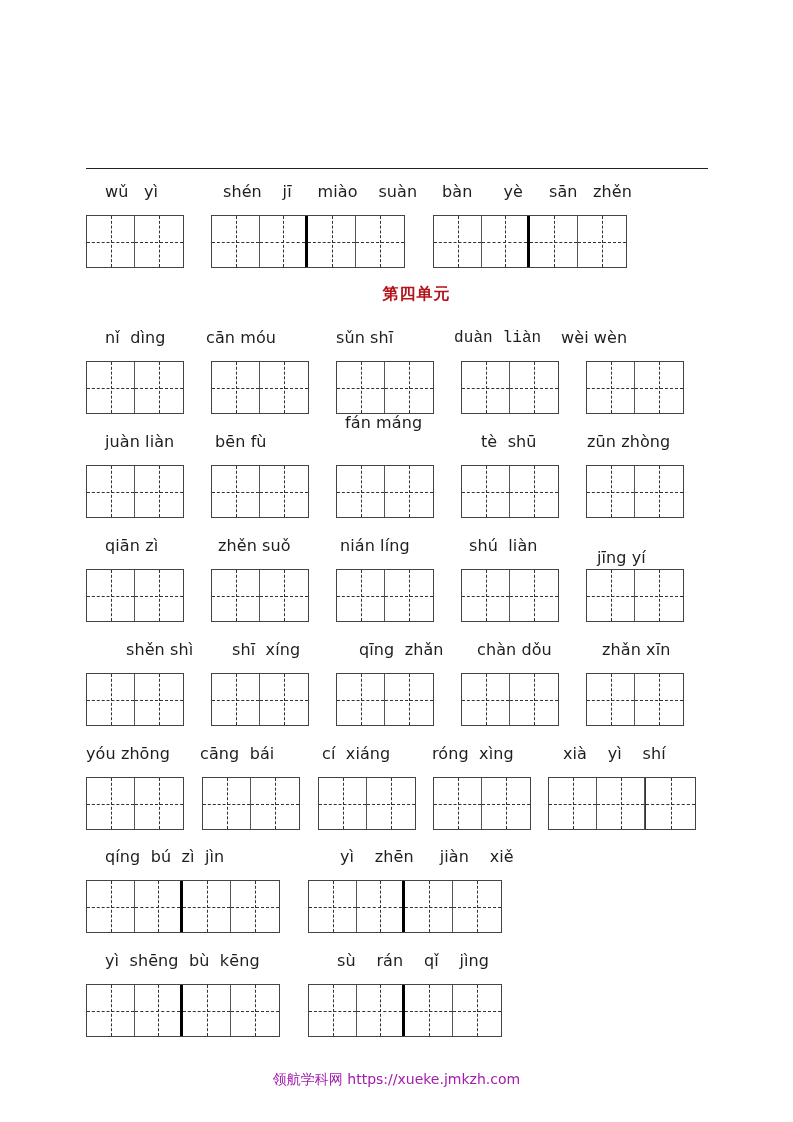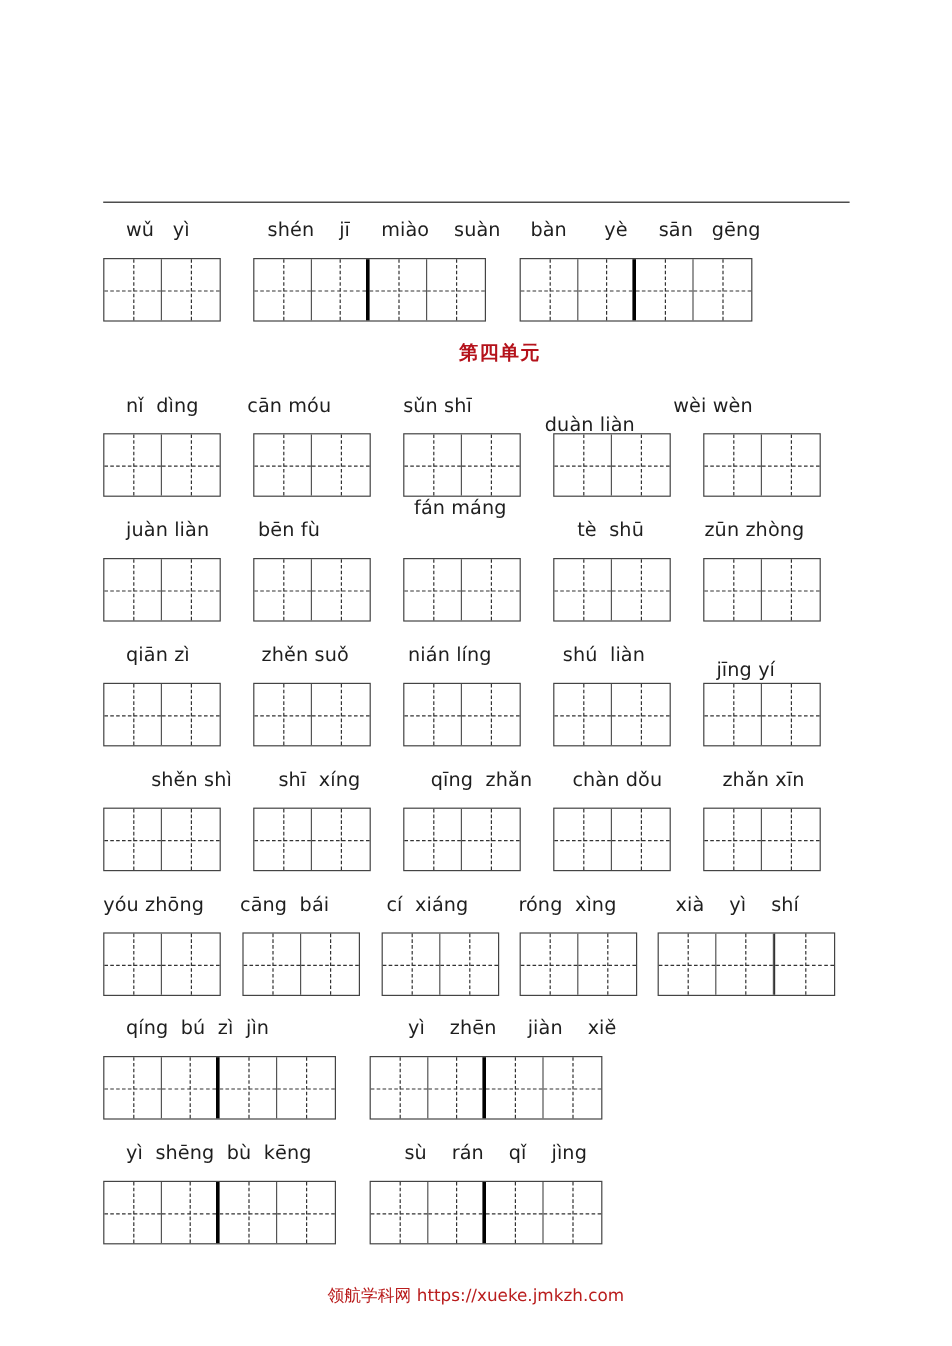--- a/index.html
+++ b/index.html
@@ -15,21 +15,21 @@
             border-right: 1.2px solid #555; }
     .cell:last-child { border-right: none; }
     .cell.word-break { border-right: 3px solid #000; }
     .cell::before { content: ""; position: absolute; left: 0; right: 0; top: 50%;
                     border-top: 1.2px dashed #333; }
     .cell::after { content: ""; position: absolute; top: 0; bottom: 0; left: 50%;
                    border-left: 1.2px dashed #333; }
     .unit-title { position: absolute; left: 0; width: 793px; top: 284px; text-align: center;
                   font-size: 16px; font-weight: bold; color: #b5121b; letter-spacing: 1px; margin-left: 20px; }
     .footer { position: absolute; left: 0; width: 793px; top: 1071px; text-align: center;
-              font-size: 14px; color: #b91c1c; }
+              font-size: 14px; color: #a21caf; }
   </style>
 </head>
 <body>
 
 <div>
 
   <div class="rule"></div>
 
   <div class="pinyin" style="left:105px;top:182px;text-align:center;">wǔ   yì</div>
   <div class="grid" style="left:86px;top:215px;">
@@ -38,21 +38,21 @@
   </div>
 
   <div class="pinyin" style="left:223px;top:182px;">shén    jī     miào    suàn</div>
   <div class="grid" style="left:211px;top:215px;">
     <div class="cell"></div>
     <div class="cell word-break"></div>
     <div class="cell"></div>
     <div class="cell"></div>
   </div>
 
-  <div class="pinyin" style="left:442px;top:182px;">bàn      yè     sān   gēng</div>
+  <div class="pinyin" style="left:442px;top:182px;">bàn      yè     sān   zhěn</div>
   <div class="grid" style="left:433px;top:215px;">
     <div class="cell"></div>
     <div class="cell word-break"></div>
     <div class="cell"></div>
     <div class="cell"></div>
   </div>
 
   <div class="unit-title">第四单元</div>
 
   <div class="pinyin" style="left:105px;top:328px;">nǐ  dìng</div>
@@ -63,21 +63,21 @@
   <div class="pinyin" style="left:206px;top:328px;">cān móu</div>
   <div class="grid" style="left:211px;top:361px;">
       <div class="cell"></div>
       <div class="cell"></div>
     </div>
   <div class="pinyin" style="left:336px;top:328px;">sǔn shī</div>
   <div class="grid" style="left:336px;top:361px;">
       <div class="cell"></div>
       <div class="cell"></div>
     </div>
-  <div class="pinyin" style="left:454px;top:344px;">duàn liàn</div>
+  <div class="pinyin" style="left:454px;top:328px;font-family:Liberation Mono, monospace;">duàn liàn</div>
   <div class="grid" style="left:461px;top:361px;">
       <div class="cell"></div>
       <div class="cell"></div>
     </div>
   <div class="pinyin" style="left:561px;top:328px;">wèi wèn</div>
   <div class="grid" style="left:586px;top:361px;">
       <div class="cell"></div>
       <div class="cell"></div>
     </div>
 

